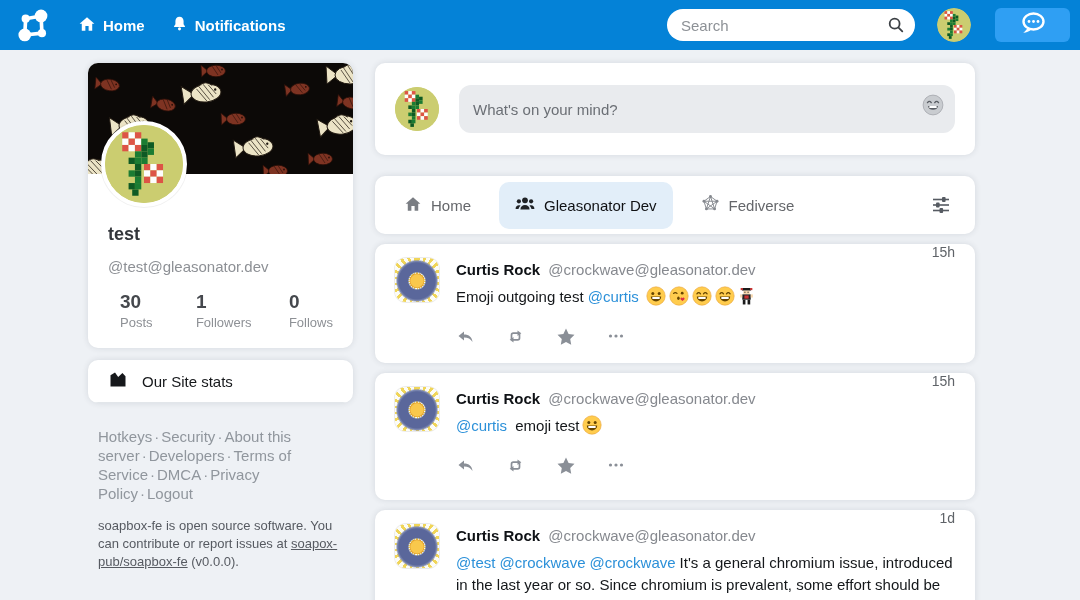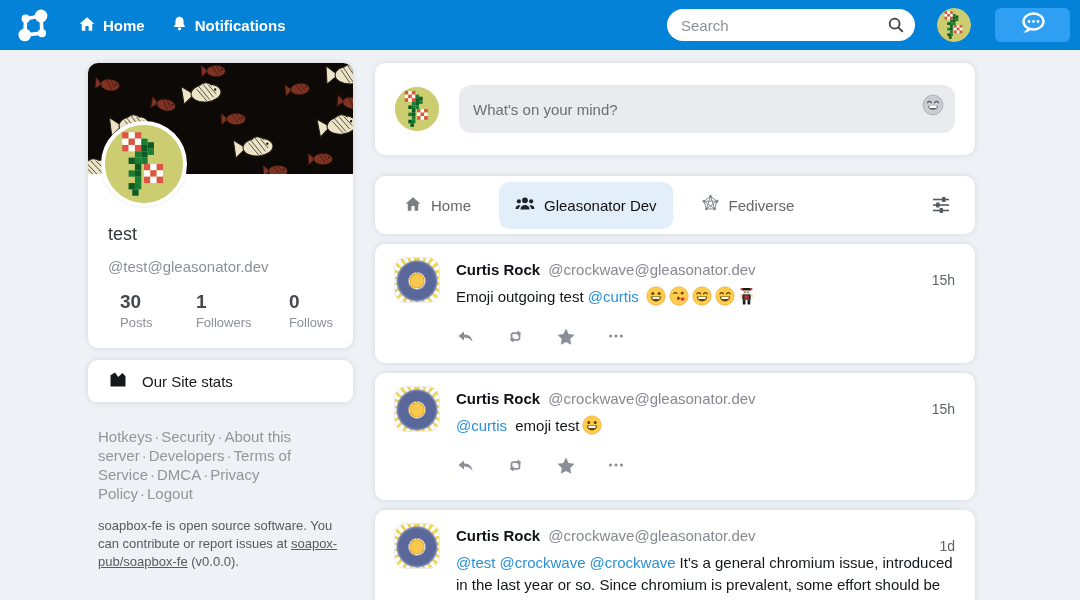--- a/index.html
+++ b/index.html
@@ -25,21 +25,21 @@
   
   .layout { display:flex; padding:13px 0 0 88px; gap:22px; align-items:flex-start; }
   .card { background:#fff; border-radius:10px; box-shadow:0 0 6px rgba(31,45,61,.12); }
 
   
   .sidebar { width:265px; flex:none; }
   .profile-card { position:relative; overflow:hidden; }
   .banner { display:block; width:100%; height:111px; cursor:pointer; }
   .profile-avatar { position:absolute; left:13px; top:58px; width:86px; height:86px; border-radius:50%; border:4px solid #fff; overflow:hidden; background:#cbcd70; cursor:pointer; box-shadow:0 0 0 1px rgba(0,0,0,.06); }
   .profile-info { padding:50px 20px 0; }
-  .p-name { font-size:18px; font-weight:400; color:#34373c; }
+  .p-name { font-size:18px; font-weight:700; color:#34373c; }
   .p-handle { font-size:15px; color:#8d9095; margin-top:13px; }
   .stats { display:flex; padding:16px 20px 18px; }
   .stat { cursor:pointer;margin-left:12px; }
   .stat:nth-child(1){ width:82px; } .stat:nth-child(2){ width:104px; } .stat:nth-child(3){ flex:1; }
   .stat-v { font-size:19px; font-weight:700; color:#45484d; }
   .stat-l { font-size:13px; color:#8d9095; margin-top:2px; }
 
   .menu-card { margin-top:12px; overflow:hidden; }
   .menu-item { height:42px; display:flex; align-items:center; gap:14px; padding:0 20px; font-size:15px; color:#16181b; cursor:pointer; }
   .menu-div { height:1px; background:#e2e6ea; }
@@ -70,21 +70,21 @@
     background:
       radial-gradient(circle at 50% 52%, #f9c84c 0 19%, #df9c30 23%, rgba(0,0,0,0) 24%),
       radial-gradient(circle at 50% 52%, rgba(0,0,0,0) 0 24%, #5a679b 29% 57%, #7d88b0 62%, rgba(0,0,0,0) 67%),
       repeating-conic-gradient(#f0d558 0 7deg, #fcfcf6 7deg 16deg);
     box-shadow:0 0 0 1px rgba(0,0,0,.08);
   }
   .post-col { margin-left:17px; flex:1; min-width:0; padding-top:2px; }
   .post-name-row { font-size:15px; line-height:19px; padding-right:44px; }
   .post-author { font-weight:700; color:#0f1216; cursor:pointer; }
   .post-handle { color:#86898f; margin-left:4px; cursor:pointer; }
-  .post-time { position:absolute; right:20px; top:28px; font-size:14px; color:#5f6368; cursor:pointer; }
+  .post-time { position:absolute; right:20px; top:0; font-size:14px; color:#5f6368; cursor:pointer; }
   .post-body { margin-top:7px; font-size:15px; color:#14171a; line-height:22px; }
   .mention { color:#2b90d9; cursor:pointer; margin-right:4px; }
   .emoji { display:inline-block; vertical-align:-4px; margin-left:3px; line-height:0; }
   .post-actions { display:flex; gap:31px; margin:19px 0 4px 0; }
   .action { cursor:pointer; line-height:0; }
   .p2 { padding-bottom:20px; }
 </style>
 </head>
 <body>
 

